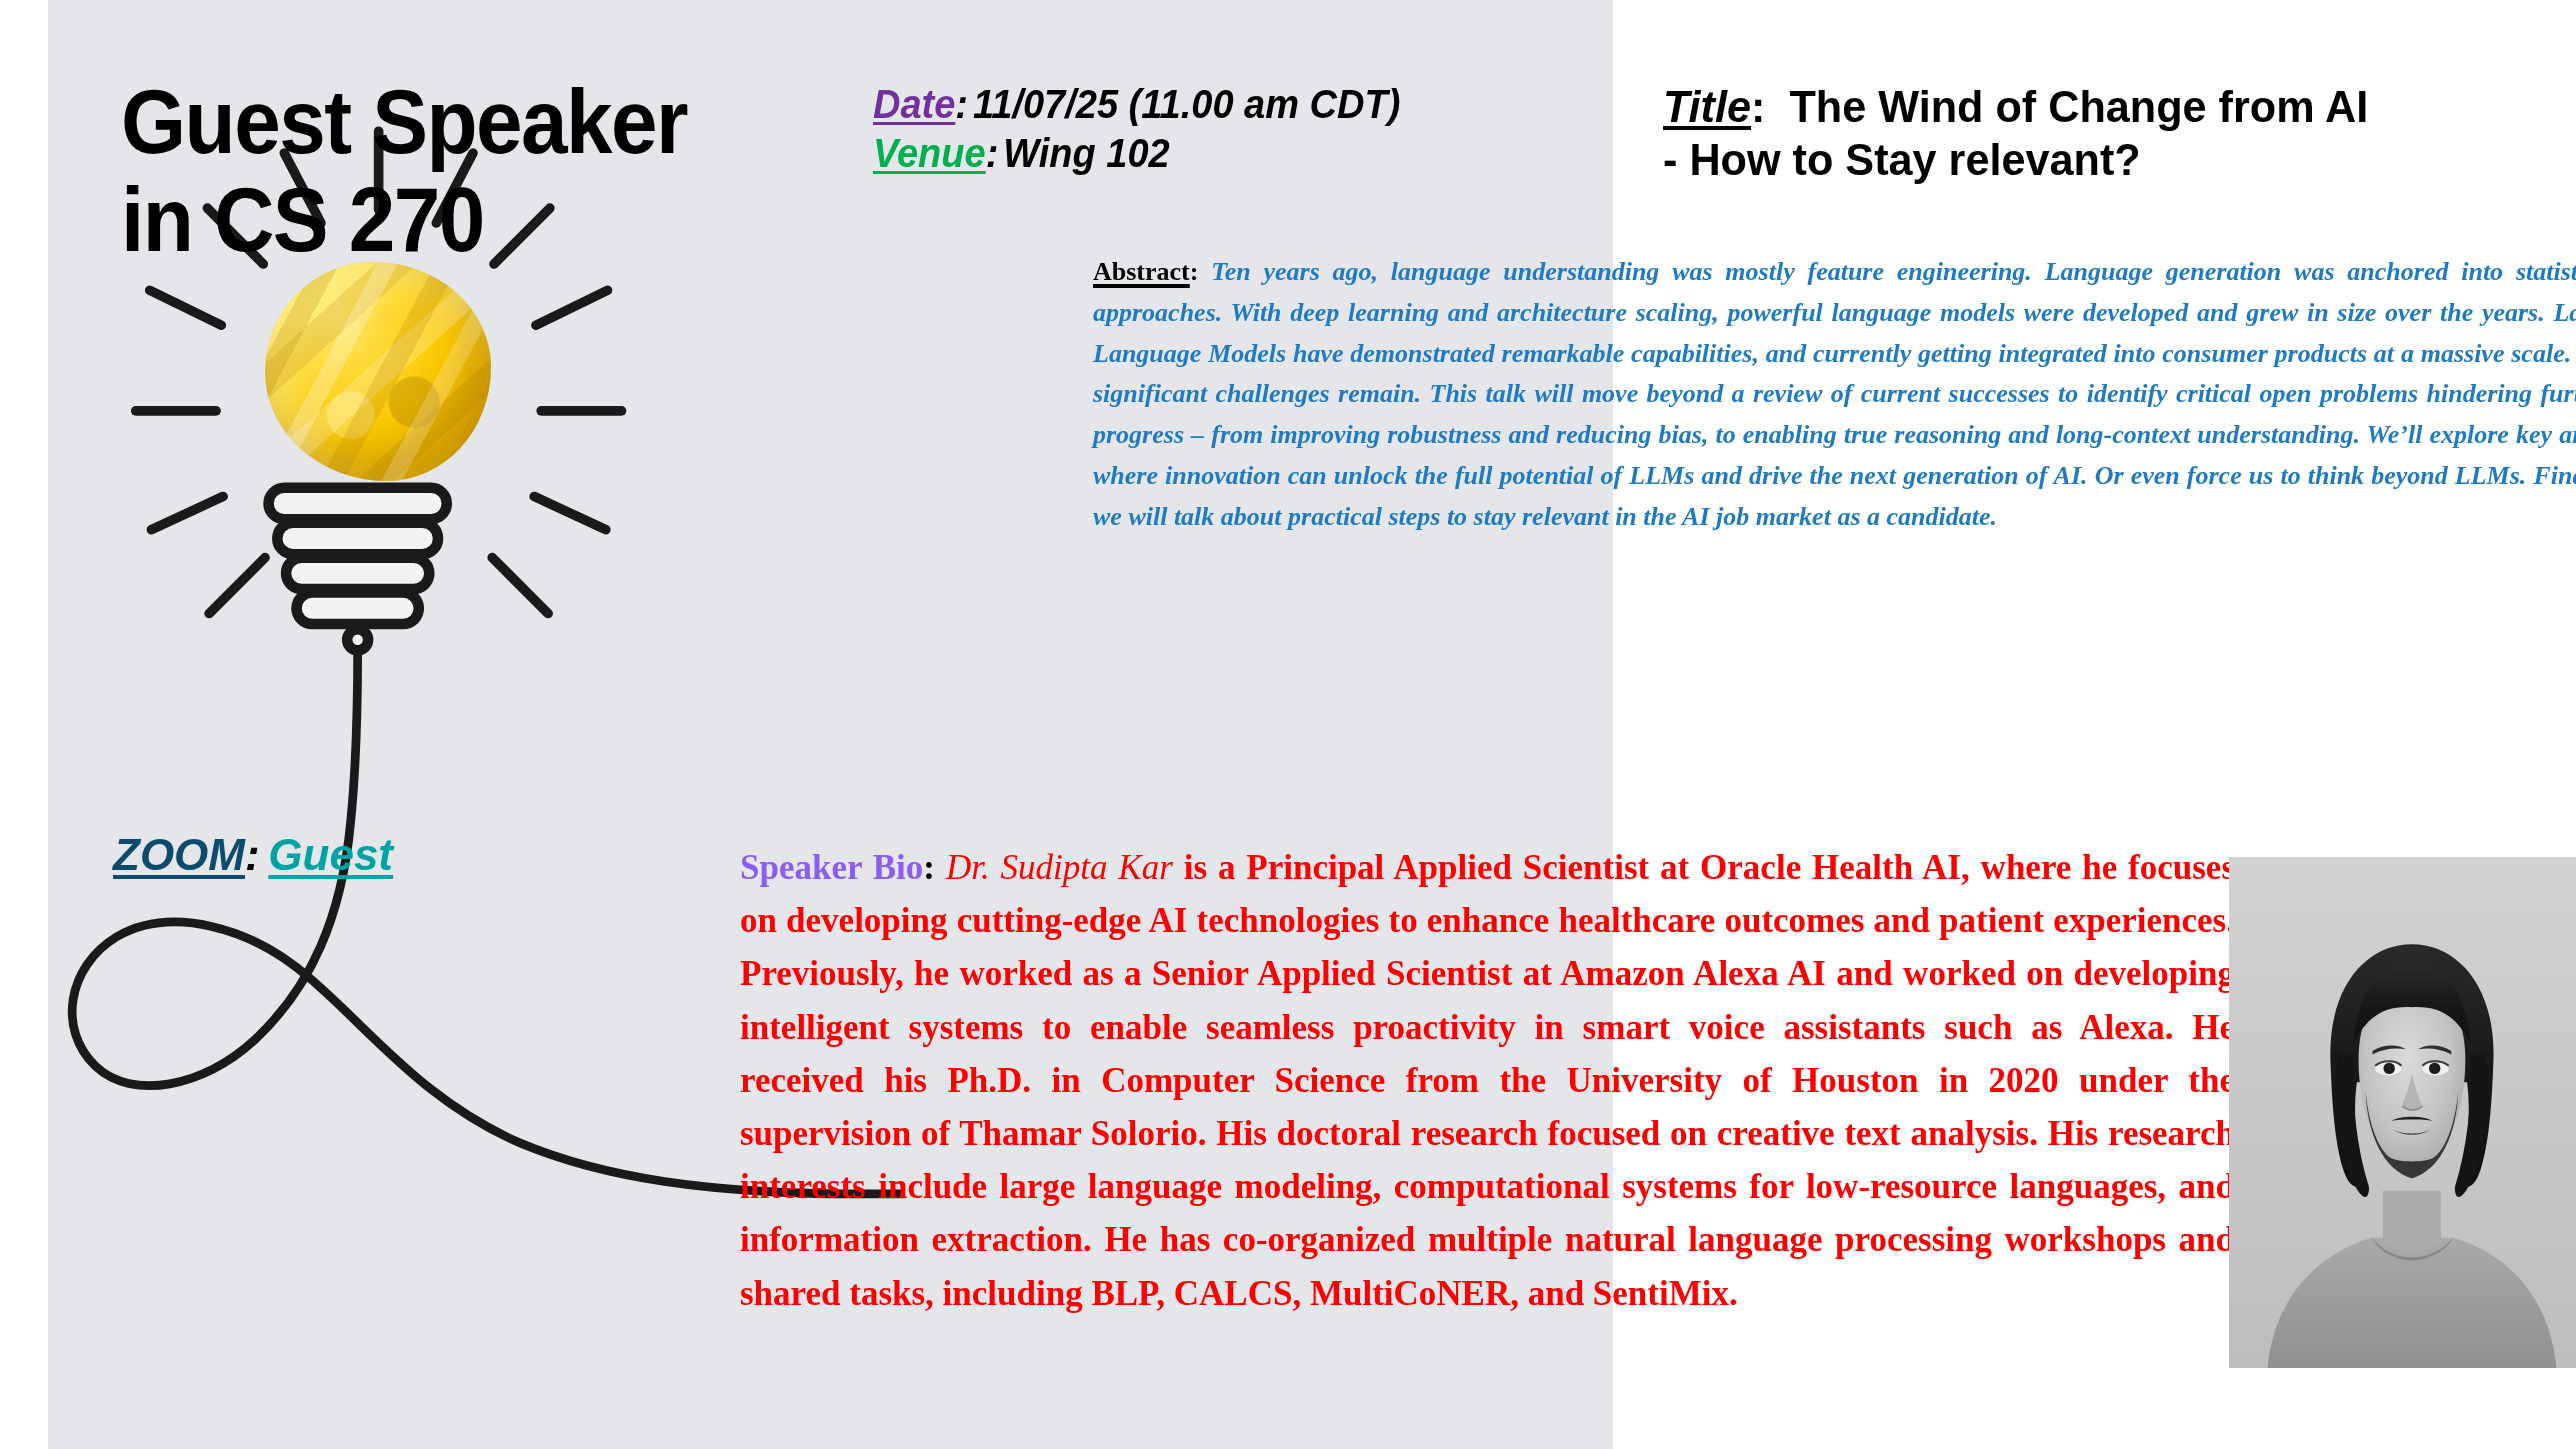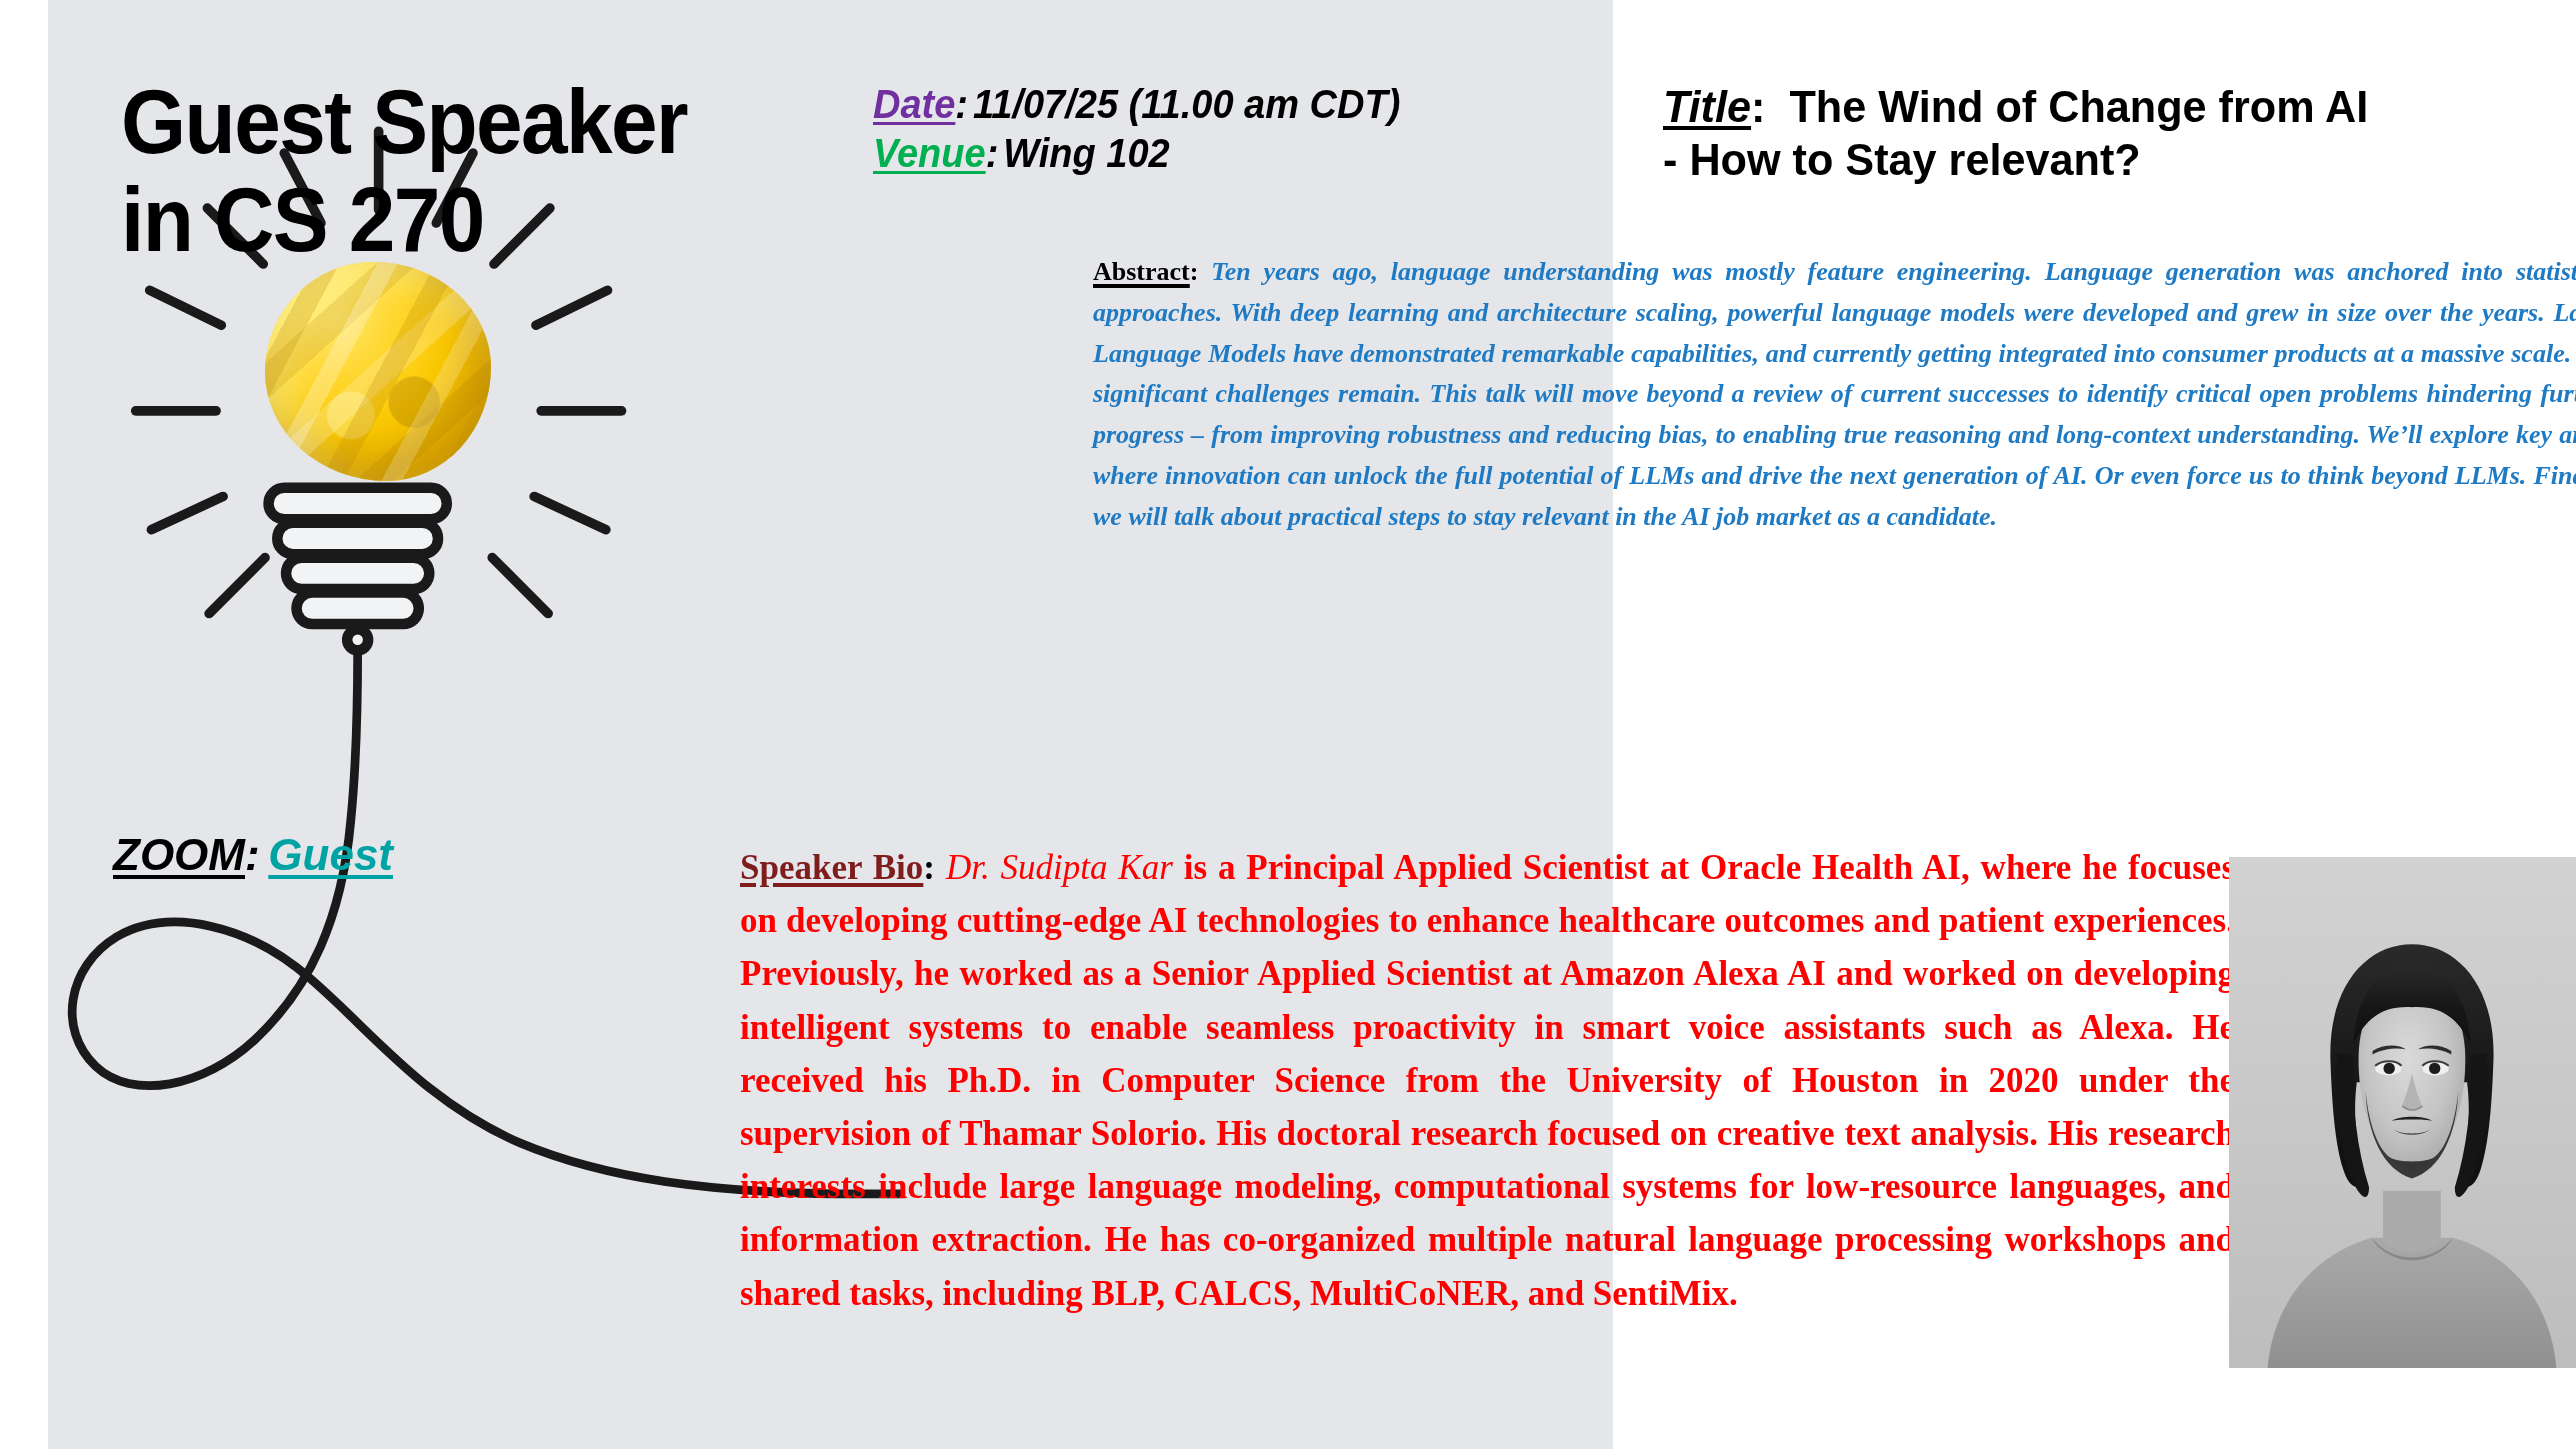--- a/index.html
+++ b/index.html
@@ -139,23 +139,22 @@
     width: 1495px;
     font-family: "Liberation Serif", serif;
     font-size: 35px;
     line-height: 1.52;
     color: #ff0000;
     font-weight: bold;
     text-align: justify;
     text-justify: inter-word;
   }
   .kw-bio {
-    color: #7f1d1d;
-    font-weight: bold;
-    text-decoration: underline;
+    color: #8b5cf6;
+    font-weight: bold;
     text-decoration-thickness: 4.4px;
     text-underline-offset: 4.4px;
   }
   .kw-bio-colon {
     color: #000000;
     font-weight: bold;
   }
   .bio-name {
     font-style: italic;
     color: #ff0000;
@@ -168,21 +167,21 @@
     left: 65px;
     top: 830px;
     font-family: "Liberation Sans", sans-serif;
     font-weight: bold;
     font-style: italic;
     font-size: 44px;
     color: #000000;
     white-space: nowrap;
   }
   .kw-zoom {
-    color: #000000;
+    color: #0c4a6e;
     text-decoration: underline;
     text-decoration-thickness: 3.5px;
     text-underline-offset: 5.2px;
     text-align: right;
   }
   .kw-link {
     color: #00a3a3;
     text-decoration: underline;
     text-decoration-thickness: 3.5px;
     text-underline-offset: 5.2px;

